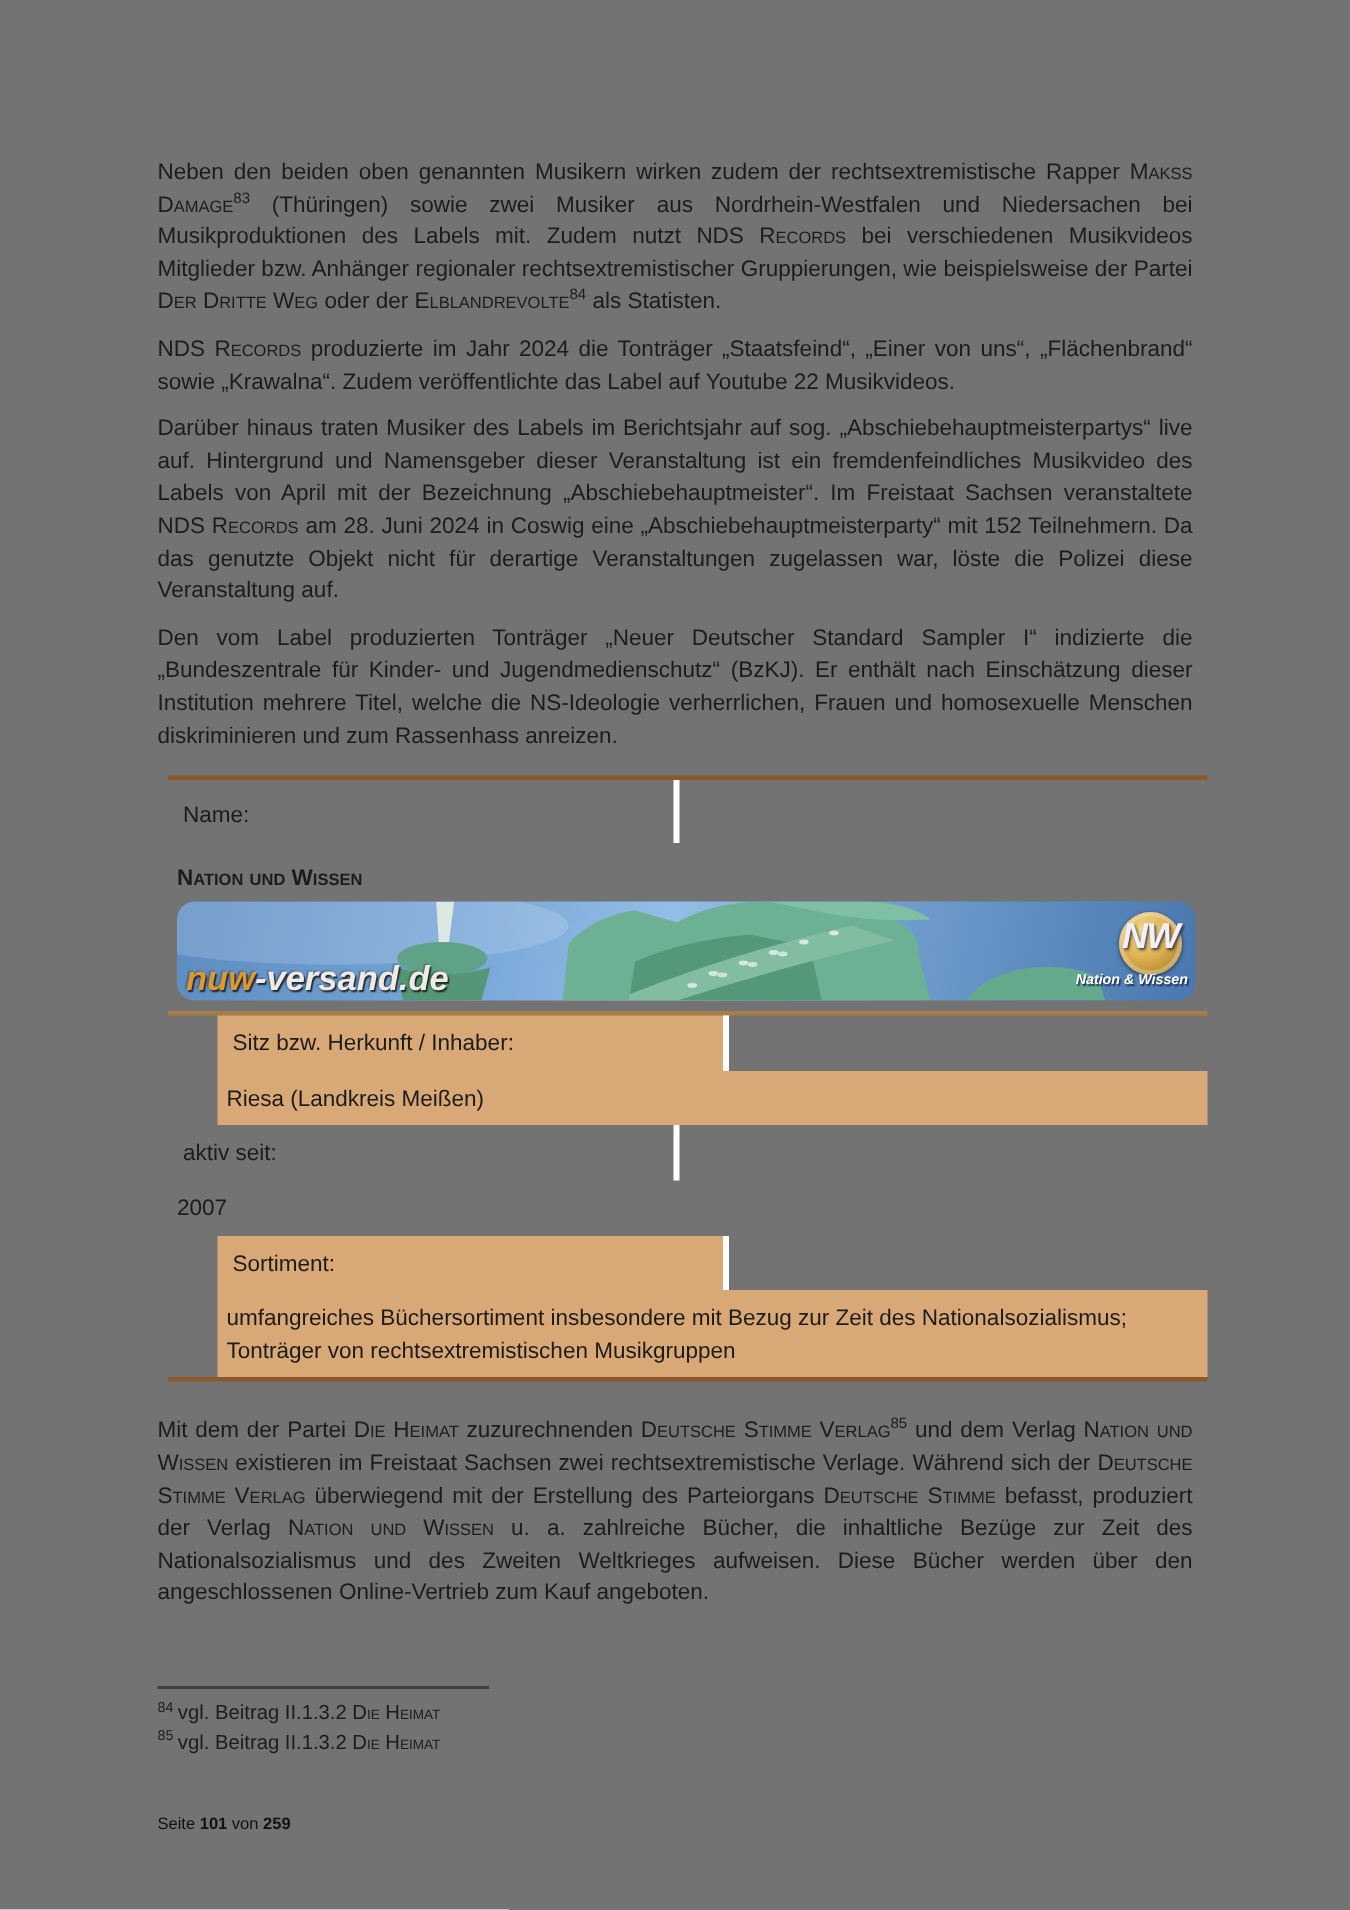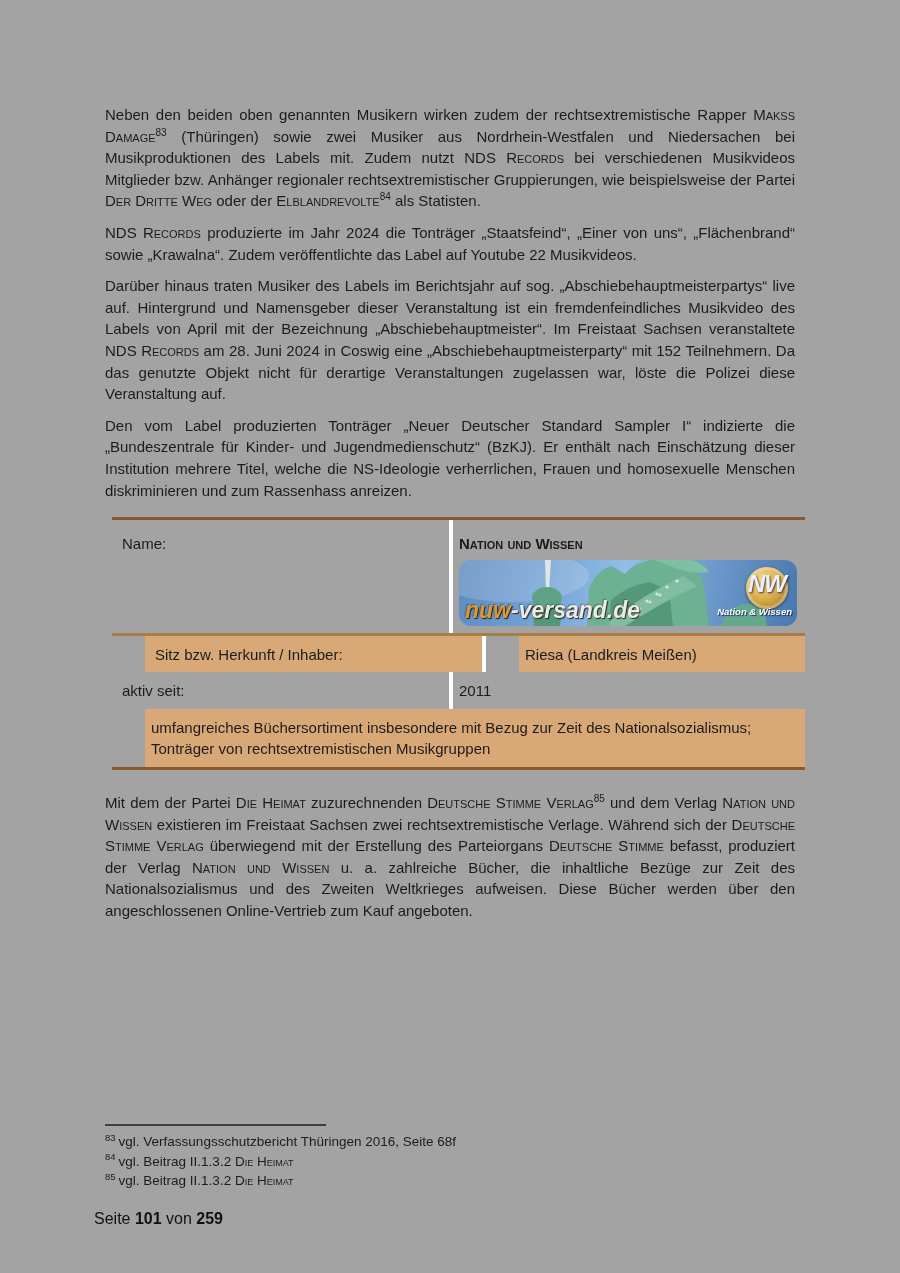--- a/index.html
+++ b/index.html
@@ -1,31 +1,31 @@
 <!DOCTYPE html>
 <html lang="de"><head>
 <meta charset="utf-8">
 <style>
   html,body{margin:0;padding:0;background:#ffffff;}
   .page{
-    position:relative;width:900px;height:1273px;background:#a3a3a3;overflow:hidden;
+    position:relative;width:900px;height:1273px;background:#737373;overflow:hidden;
     font-family:"Liberation Sans","DejaVu Sans",sans-serif;color:#1c1c1c;
   }
   .content{position:absolute;left:105px;top:104px;width:690px;font-size:15px;line-height:21.6px;text-align:justify;}
   p.para{margin:0 0 10px 0;}
   .sc{font-variant:small-caps;}
   sup{font-size:10px;vertical-align:super;line-height:0;}
 
   
   .info-table{
     margin:16px 0 22px 7px;width:693px;box-sizing:border-box;
     border-top:3px solid #8a592a;border-bottom:3px solid #8a592a;
     text-align:left;font-size:15px;line-height:21.6px;
   }
-  .trow{display:flex;}
+  .trow{display:flex;flex-direction:column;}
   .trow .cl{width:341px;box-sizing:border-box;border-right:4px solid #ffffff;padding:8px 8px 7px 10px;flex-shrink:0;}
   .trow .cr{flex:1;box-sizing:border-box;padding:8px 8px 7px 6px;}
   .trow.tan .cl,.trow.tan .cr{background:#d9a877;margin-left:33px;}
   .trow.name-row{border-bottom:3px solid #a87e48;}
   .trow.name-row .cl,.trow.name-row .cr{padding-top:13px;padding-bottom:7px;}
   .name-title{font-weight:bold;font-variant:small-caps;}
 
   
   .banner{
     position:relative;width:100%;height:66px;margin-top:5px;overflow:hidden;border-radius:12px;
@@ -50,21 +50,21 @@
   .nuw-url .u2{color:#edebe3;}
   .tagline{
     position:absolute;right:5px;bottom:3px;font-size:9.5px;font-weight:bold;font-style:italic;
     color:#ffffff;text-shadow:1px 1px 1px rgba(15,35,75,.9);
   }
 
   
   .footnotes{position:absolute;left:105px;top:1124px;width:690px;font-size:13.5px;line-height:19.5px;text-align:left;}
   .fn-rule{width:221px;border-top:2px solid #3f3f3f;margin-bottom:6px;}
   .fn sup{font-size:9.5px;margin-right:3px;}
-  .page-footer{position:absolute;left:94px;top:1210px;font-size:16px;color:#111;}
+  .page-footer{position:absolute;left:105px;top:1210px;font-size:11px;color:#111;}
   .page-footer b{font-weight:700;}
 </style>
 </head>
 <body>
 
 <div class="page">
   <div class="content">
 
     <p class="para"><span>Neben den beiden oben genannten Musikern wirken zudem der rechtsextremistische Rapper </span><span class="sc">Makss Damage</span><sup>83</sup><span> (Thüringen) sowie zwei Musiker aus Nordrhein-Westfalen und Niedersachen bei Musikproduktionen des Labels mit. Zudem nutzt </span><span class="sc">NDS Records</span><span> bei verschiedenen Musikvideos Mitglieder bzw. Anhänger regionaler rechtsextremistischer Gruppierungen, wie beispielsweise der Partei </span><span class="sc">Der Dritte Weg</span><span> oder der </span><span class="sc">Elblandrevolte</span><sup>84</sup><span> als Statisten.</span></p>
     <p class="para"><span class="sc">NDS Records</span><span> produzierte im Jahr 2024 die Tonträger „Staatsfeind“, „Einer von uns“, „Flächenbrand“ sowie „Krawalna“. Zudem veröffentlichte das Label auf Youtube 22 Musikvideos.</span></p>
@@ -106,35 +106,33 @@
           </div>
         </div>
       </div>
 
       <div class="trow tan">
         <div class="cl"><span>Sitz bzw. Herkunft / Inhaber:</span></div>
         <div class="cr"><span>Riesa (Landkreis Meißen)</span></div>
       </div>
       <div class="trow">
         <div class="cl"><span>aktiv seit:</span></div>
-        <div class="cr"><span>2011</span></div>
+        <div class="cr"><span>2007</span></div>
       </div>
       <div class="trow tan">
+        <div class="cl"><span>Sortiment:</span></div>
         <div class="cr"><span>umfangreiches Büchersortiment insbesondere mit Bezug zur Zeit des Nationalsozialismus; Tonträger von rechtsextremistischen Musikgruppen</span></div>
       </div>
     </div>
 
     <p class="para"><span>Mit dem der Partei </span><span class="sc">Die Heimat</span><span> zuzurechnenden </span><span class="sc">Deutsche Stimme Verlag</span><sup>85</sup><span> und dem Verlag </span><span class="sc">Nation und Wissen</span><span> existieren im Freistaat Sachsen zwei rechtsextremistische Verlage. Während sich der </span><span class="sc">Deutsche Stimme Verlag</span><span> überwiegend mit der Erstellung des Parteiorgans </span><span class="sc">Deutsche Stimme</span><span> befasst, produziert der Verlag </span><span class="sc">Nation und Wissen</span><span> u. a. zahlreiche Bücher, die inhaltliche Bezüge zur Zeit des Nationalsozialismus und des Zweiten Weltkrieges aufweisen. Diese Bücher werden über den angeschlossenen Online-Vertrieb zum Kauf angeboten.</span></p>
   </div>
 
   <div class="footnotes">
     <div class="fn-rule"></div>
-    <div class="fn">
-      <sup>83</sup><span><span>vgl. Verfassungsschutzbericht Thüringen 2016, Seite 68f</span></span>
-    </div>
     <div class="fn">
       <sup>84</sup><span><span>vgl. Beitrag II.1.3.2 </span><span class="sc">Die Heimat</span></span>
     </div>
     <div class="fn">
       <sup>85</sup><span><span>vgl. Beitrag II.1.3.2 </span><span class="sc">Die Heimat</span></span>
     </div>
   </div>
 
   <div class="page-footer">
     <span>Seite </span><b>101</b><span> von </span><b>259</b>

